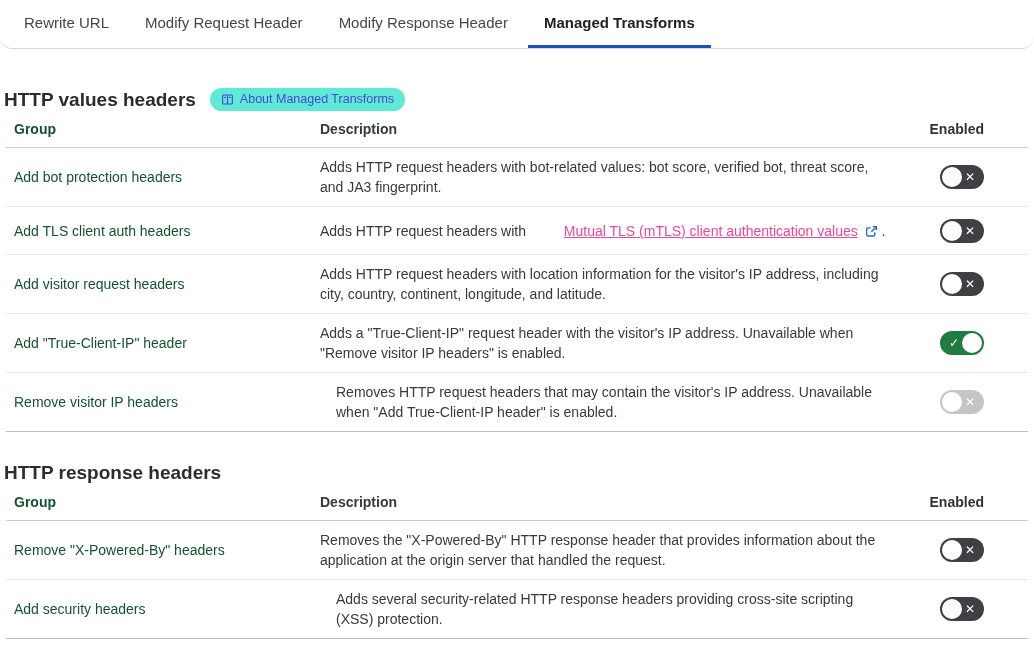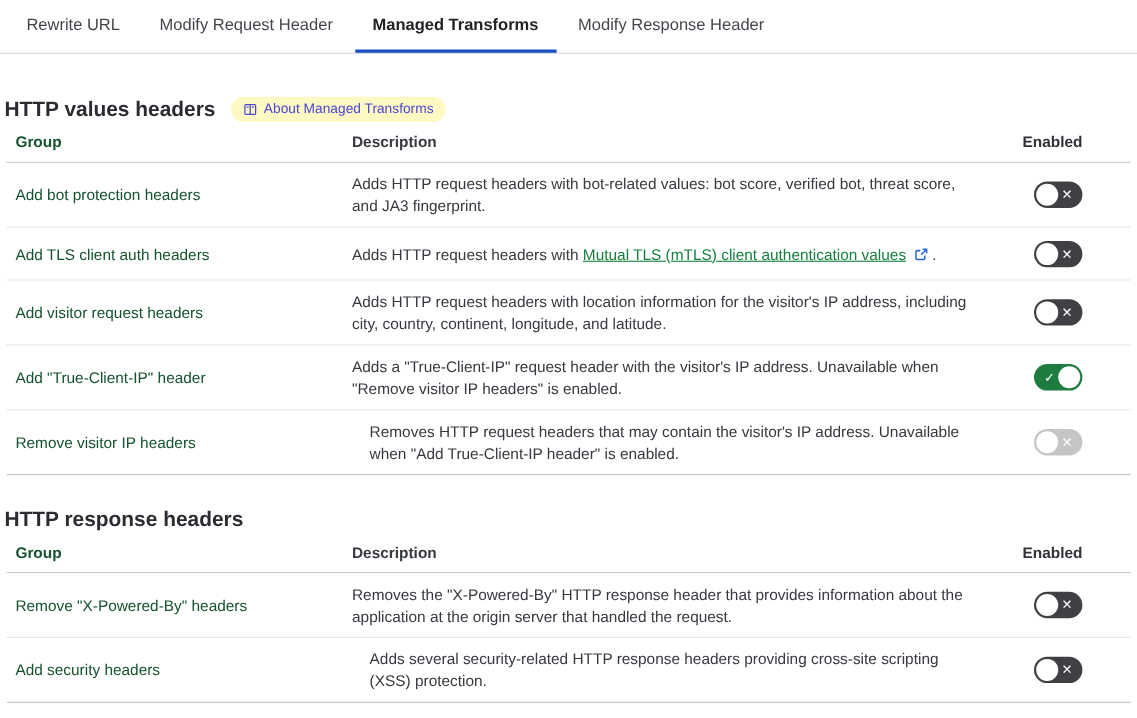--- a/index.html
+++ b/index.html
@@ -11,20 +11,21 @@
     color: #36393f;
     overflow: hidden;
   }
 
   
   .tabbar {
     display: flex; align-items: stretch;
     height: 49px;
     border-bottom: 1px solid #d5d7da;
     padding-left: 8px;
+    border-radius: 12px;
   }
   .tab {
     display: flex; align-items: center;
     padding: 0 16px; margin-right: 4px;
     font-size: 15px; color: #43464c;
     border-bottom: 3px solid transparent;
     cursor: pointer; white-space: nowrap;
   }
   .tab.active {
     font-weight: 700; color: #202226;
@@ -36,21 +37,21 @@
     display: flex; align-items: center; gap: 14px;
     margin: 39px 0 0 4px;
   }
   .section-head.second { margin-top: 30px; }
   .section-title {
     font-size: 19px; font-weight: 700; color: #2a2c31;
     line-height: 22px; margin: 0;
   }
   .about-badge {
     display: inline-flex; align-items: center; gap: 6px;
-    background: #fef9c3; color: #4a47d6;
+    background: #5eead4; color: #4a47d6;
     font-size: 12.5px; line-height: 1;
     padding: 5px 11px; border-radius: 12px;
     cursor: pointer; white-space: nowrap;
   }
   .about-badge svg { display: block; }
 
   
   .table { margin: 0 6px; width: 1022px; }
   .thead {
     display: flex; align-items: center;
@@ -65,21 +66,21 @@
     padding: 9px 44px 9px 8px;
     border-bottom: 1px solid #e5e6e8;
     font-size: 14px; line-height: 20px;
   }
   .trow:last-child { border-bottom-color: #bec0c3; gap: 16px; }
   .col-group { flex: 0 0 306px; color: #14532d; }
   .col-desc  { flex: 1 1 auto; padding-right: 52px; color: #36393f; }
   .col-enabled { flex: 0 0 auto; margin-left: auto; text-align: right; }
 
   .desc-link {
-    color: #15803d; text-decoration: underline; cursor: pointer;
+    color: #ec4899; text-decoration: underline; cursor: pointer; margin-left: 34px;
   }
   .ext-icon { margin-left: 3px; cursor: pointer; }
   .ext-icon svg { vertical-align: -2px; }
 
   
   .toggle {
     position: relative; width: 44px; height: 24px;
     border-radius: 12px; cursor: pointer; flex-shrink: 0;
   }
   .toggle .knob {
@@ -101,22 +102,22 @@
   .toggle-on         { background: #1f7c40; }
   .toggle-on .knob   { right: 2px; }
   .toggle-on .mark-check { display: block; left: 9px; }
 </style>
 </head>
 <body>
 
 <nav class="tabbar">
   <div class="tab">Rewrite URL</div>
   <div class="tab">Modify Request Header</div>
+  <div class="tab">Modify Response Header</div>
   <div class="tab active">Managed Transforms</div>
-  <div class="tab">Modify Response Header</div>
 </nav>
 
 <div class="section-head">
   <h1 class="section-title">HTTP values headers</h1>
   <span class="about-badge">
     <span>
       <svg viewBox="0 0 16 16" width="13" height="13" fill="none" stroke="#4a47d6" stroke-width="1.4">
         <rect x="2" y="2.5" width="12" height="11" rx="1.2"></rect>
         <line x1="8" y1="2.5" x2="8" y2="13.5"></line>
         <line x1="4" y1="5.5" x2="6.2" y2="5.5"></line>

